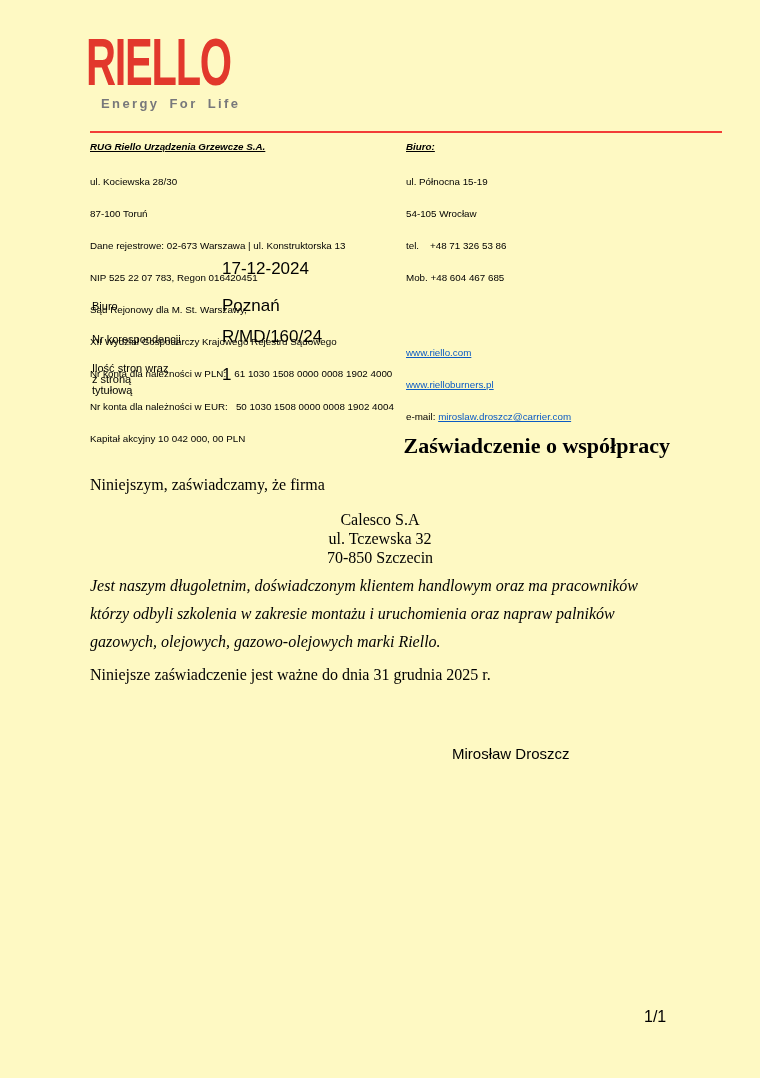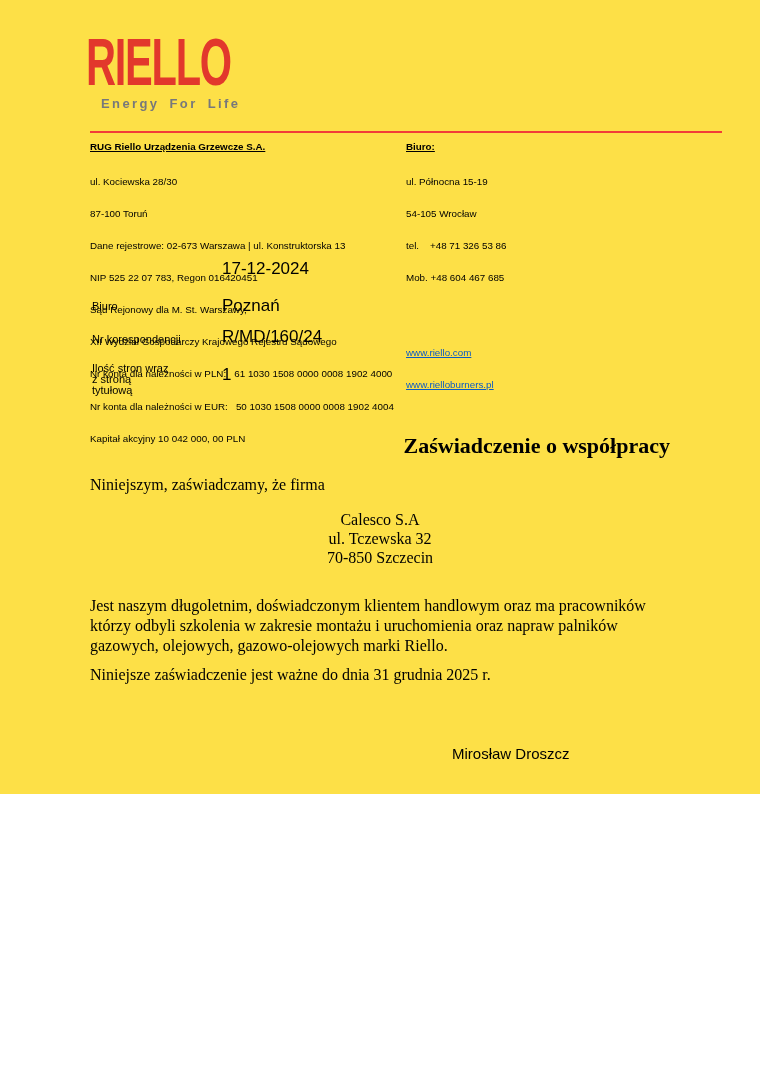--- a/index.html
+++ b/index.html
@@ -1,20 +1,20 @@
 <!DOCTYPE html>
 <html><head>
 <meta charset="utf-8">
 <style>
   html, body { margin: 0; padding: 0; background: #ffffff; }
   .page {
     position: relative;
     width: 760px;
-    height: 794px;
-    background: #fde047;
+    height: 1078px;
+    background: #fef9c3;
     font-family: "Liberation Sans", sans-serif;
     color: #000000;
     overflow: hidden;
   }
 
   
   .logo-wrap { position: absolute; left: 86px; top: 36px; }
   .logo-svg text {
     font-family: "Liberation Sans", sans-serif;
     font-weight: bold;
@@ -32,21 +32,21 @@
     position: absolute; left: 90px; top: 131px;
     width: 632px; height: 2px; background: #f23d38;
   }
   .hdr-col {
     position: absolute; top: 121px;
     font-size: 9.8px; line-height: 10.7px;
     white-space: pre-wrap;
   }
   .hdr-col.left  { left: 90px;  width: 314px; }
   .hdr-col.right { left: 406px; width: 314px; }
-  .hdr-title { font-weight: bold; text-decoration: underline; height: 13px; }
+  .hdr-title { font-weight: bold; text-decoration: underline; height: 13px; font-style: italic; }
   .hdr-gap { height: 21.4px; }
   .hdr-link { color: #0b5bc4; text-decoration: underline; cursor: pointer; }
   .email-row { white-space: pre-wrap; }
 
   
   .meta-label { position: absolute; left: 92px; font-size: 11px; line-height: 11px; }
   .meta-value { position: absolute; left: 222px; font-size: 17px; }
   .lbl-biuro  { top: 301px; }
   .lbl-nr     { top: 334px; }
   .lbl-ilosc  { top: 363px; width: 80px; }
@@ -60,22 +60,22 @@
   .doc-title {
     position: absolute; left: 90px; top: 433px; width: 580px;
     text-align: right; font-size: 22px; font-weight: bold;
   }
   .doc-intro { position: absolute; left: 90px; top: 476px; font-size: 16px; }
   .company-block {
     position: absolute; left: 90px; top: 510px; width: 580px;
     text-align: center; font-size: 16px; line-height: 19px;
   }
   .para-1 {
-    position: absolute; left: 90px; top: 596px; width: 584px;
-    font-size: 16px; line-height: 20px;
+    position: absolute; left: 90px; top: 572px; width: 584px;
+    font-size: 16px; line-height: 28px; font-style: italic;
   }
   .para-2 { position: absolute; left: 90px; top: 666px; font-size: 16px; }
   .signature { position: absolute; left: 452px; top: 745px; font-size: 15px; }
   .page-num { position: absolute; left: 644px; top: 1008px; font-size: 16px; }
 </style>
 </head>
 <body>
 
 <div class="page">
 
@@ -103,20 +103,21 @@
 
   <div class="hdr-col right">
     <div class="hdr-title">Biuro:</div>
     <div>ul. Północna 15-19</div>
     <div>54-105 Wrocław</div>
     <div>tel.    +48 71 326 53 86</div>
     <div>Mob. +48 604 467 685</div>
     <div class="hdr-gap"></div>
     <div class="hdr-link">www.riello.com</div>
     <div class="hdr-link">www.rielloburners.pl</div>
+    <div class="email-row"><span>e-mail: </span><span class="hdr-link">miroslaw.droszcz@carrier.com</span></div>
   </div>
 
   <div class="meta-value val-date">17-12-2024</div>
 
   <div class="meta-label lbl-biuro">Biuro</div>
   <div class="meta-value val-biuro">Poznań</div>
 
   <div class="meta-label lbl-nr">Nr korespondencji</div>
   <div class="meta-value val-nr">R/MD/160/24</div>
 

